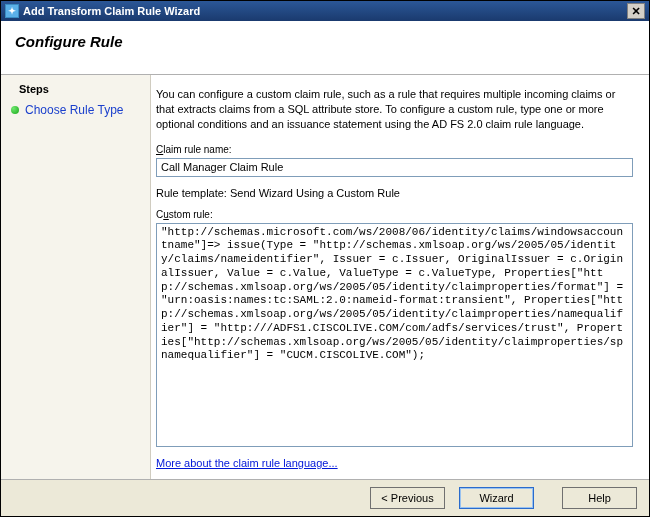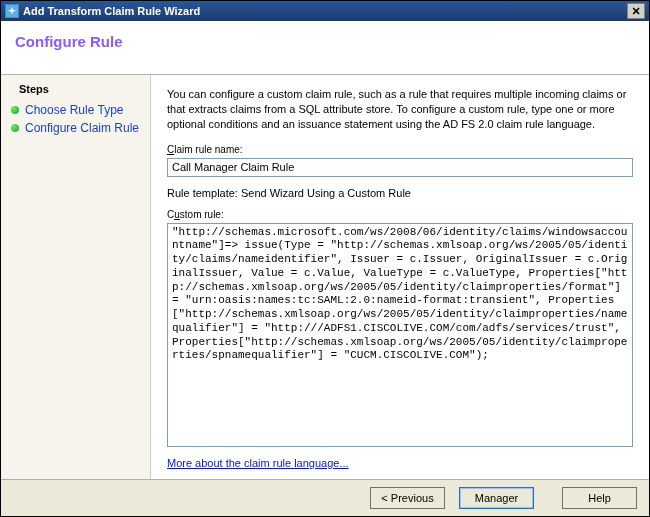--- a/index.html
+++ b/index.html
@@ -56,21 +56,22 @@
   }
   .header {
     background: #fff;
     padding: 12px 14px 24px 14px;
     border-bottom: 1px solid #b0b0b0;
   }
   .header h1 {
     margin: 0;
     font-size: 15px;
     font-weight: bold;
-    color: #8b5cf6;
+    color: #000000;
+    font-style: italic;
   }
   .body {
     flex: 1;
     display: flex;
     overflow: hidden;
   }
   .sidebar {
     width: 150px;
     background: #f6f4ec;
     border-right: 1px solid #d0ccc0;
@@ -95,21 +96,21 @@
     width: 8px;
     height: 8px;
     border-radius: 50%;
     background: radial-gradient(circle at 30% 30%, #6fe86f, #1aa81a);
     margin-right: 6px;
     flex-shrink: 0;
   }
   .main {
     flex: 1;
     background: #fff;
-    padding: 12px 16px 10px 16px;
+    padding: 12px 16px 10px 5px;
     display: flex;
     flex-direction: column;
     overflow: hidden;
   }
   .desc {
     font-size: 11px;
     line-height: 1.35;
     color: #000;
     margin-bottom: 12px;
   }
@@ -196,41 +197,37 @@
   </div>
 
   <div class="body">
 
     <div class="sidebar">
       <div class="steps-title">Steps</div>
       <div class="step-item">
         <span class="step-bullet"></span>
         <span>Choose Rule Type</span>
       </div>
-      <div class="step-item">
-        <span class="step-bullet"></span>
-        <span>Configure Claim Rule</span>
-      </div>
     </div>
 
     <div class="main">
       <div class="desc">You can configure a custom claim rule, such as a rule that requires multiple incoming claims or that extracts claims from a SQL attribute store. To configure a custom rule, type one or more optional conditions and an issuance statement using the AD FS 2.0 claim rule language.</div>
 
       <div class="field-label"><u>C</u>laim rule name:</div>
       <input type="text" class="text-input" value="Call Manager Claim Rule" style="">
 
       <div class="template-line">Rule template: Send Wizard Using a Custom Rule</div>
 
       <div class="field-label">C<u>u</u>stom rule:</div>
       <textarea class="custom-rule-box" style="">"http://schemas.microsoft.com/ws/2008/06/identity/claims/windowsaccountname"]=&gt; issue(Type = "http://schemas.xmlsoap.org/ws/2005/05/identity/claims/nameidentifier", Issuer = c.Issuer, OriginalIssuer = c.OriginalIssuer, Value = c.Value, ValueType = c.ValueType, Properties["http://schemas.xmlsoap.org/ws/2005/05/identity/claimproperties/format"] = "urn:oasis:names:tc:SAML:2.0:nameid-format:transient", Properties["http://schemas.xmlsoap.org/ws/2005/05/identity/claimproperties/namequalifier"] = "http:///ADFS1.CISCOLIVE.COM/com/adfs/services/trust", Properties["http://schemas.xmlsoap.org/ws/2005/05/identity/claimproperties/spnamequalifier"] = "CUCM.CISCOLIVE.COM");</textarea>
 
       <a class="link">More about the claim rule language...</a>
     </div>
 
   </div>
 
   <div class="footer">
     <button class="btn"><span>&lt; Previous</span></button>
-    <button class="btn default"><span>Manager</span></button>
+    <button class="btn default"><span>Wizard</span></button>
     <button class="btn help-gap"><span>Help</span></button>
   </div>
 
 </div>
 
 </body></html>

